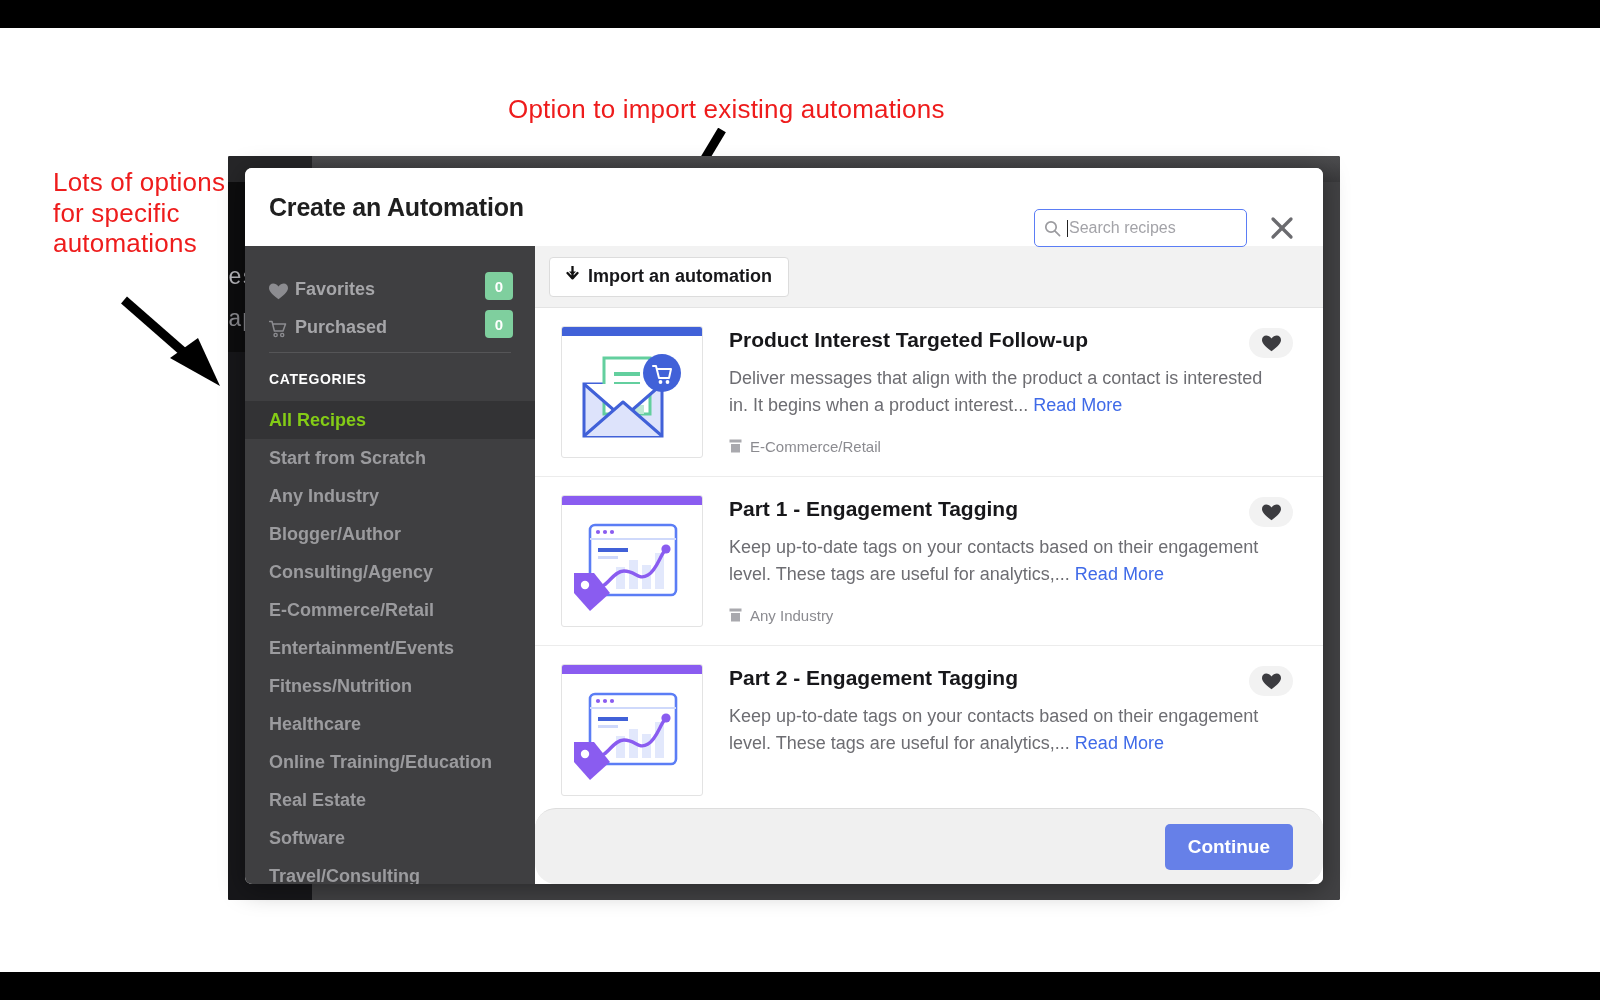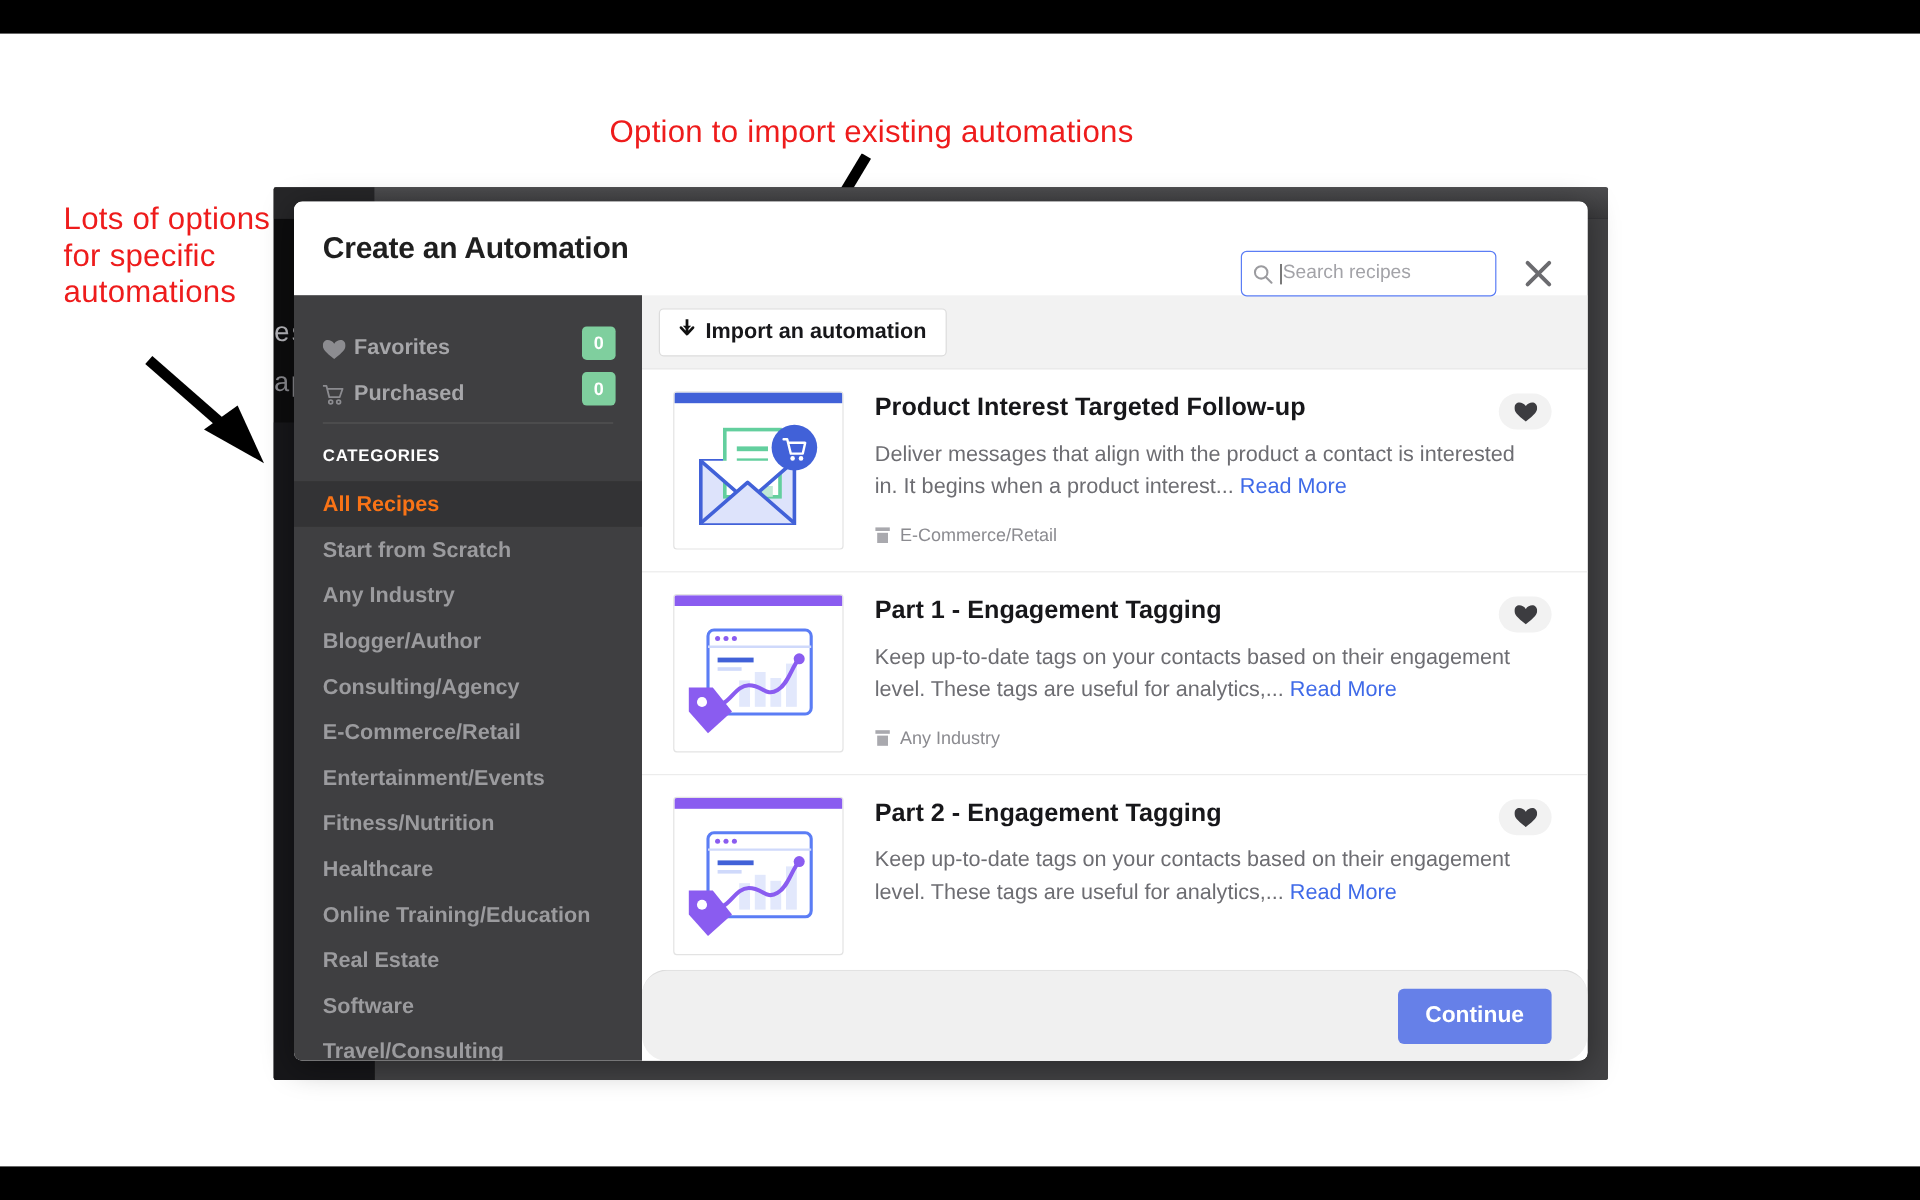--- a/index.html
+++ b/index.html
@@ -148,21 +148,21 @@
   }
   .nav-heading {
     color: #ffffff; font-size: 14px; font-weight: bold;
     letter-spacing: .6px; padding: 18px 24px 14px 24px;
   }
   .cat {
     height: 38px; display: flex; align-items: center;
     padding: 0 24px; color: #9b9b9e;
     font-size: 18px; font-weight: bold; cursor: pointer;
   }
-  .cat.active { background: #333335; color: #f97316; }
+  .cat.active { background: #333335; color: #84cc16; }
 
   
   .pane { flex: 1 1 auto; display: flex; flex-direction: column; min-width: 0; background:#fff;justify-content:center; }
   .pane-topbar {
     height: 62px; flex: 0 0 62px;
     background: #f2f2f2;
     border-bottom: 1px solid #e4e4e4;
     display: flex; align-items: center; padding-left: 14px;
   }
   .import-btn {

